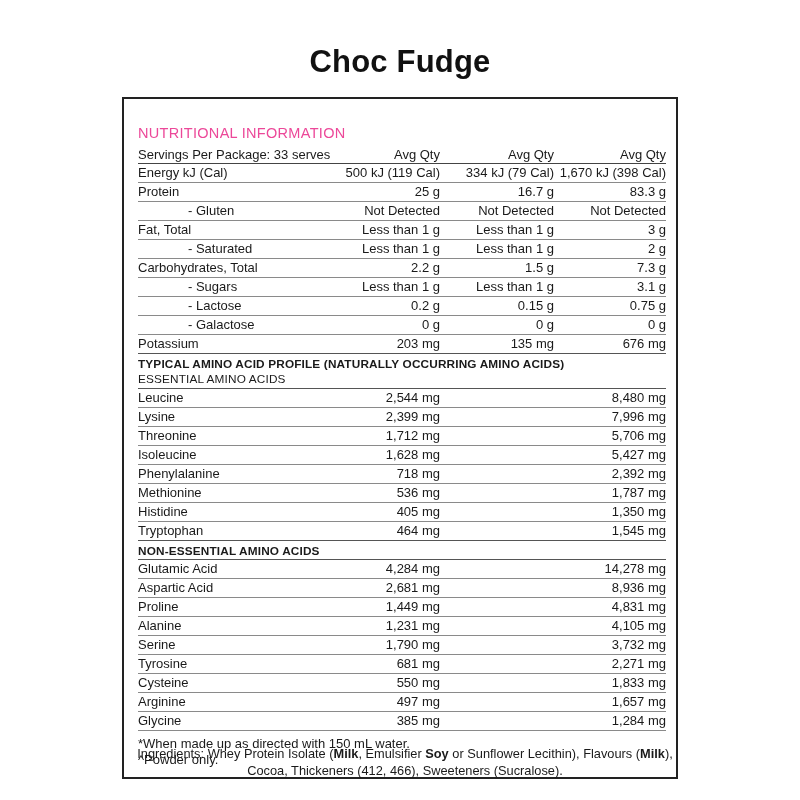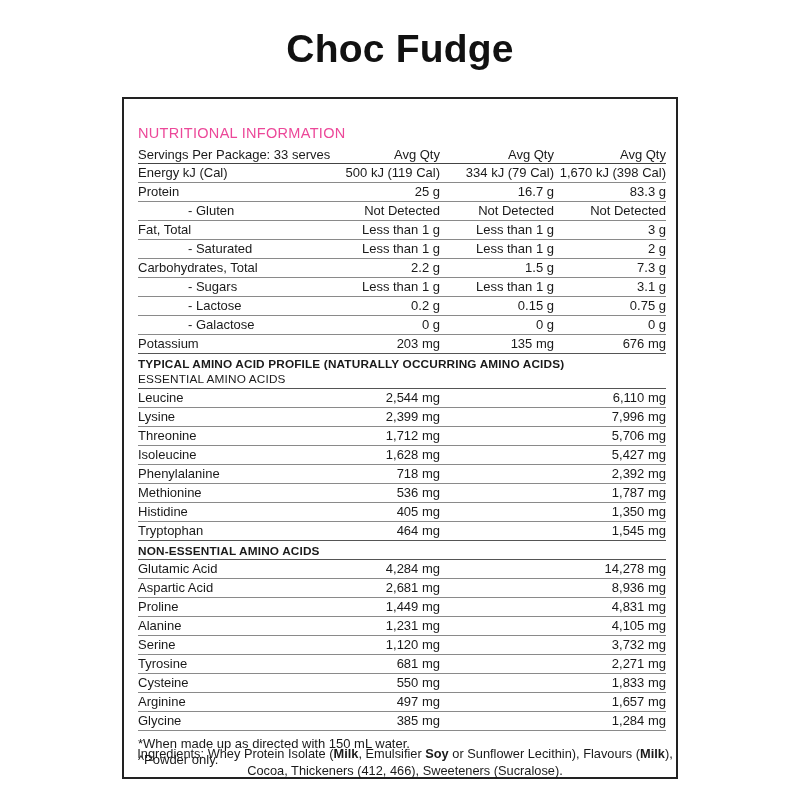--- a/index.html
+++ b/index.html
@@ -11,25 +11,25 @@
     width: 800px;
     height: 800px;
     font-family: "Liberation Sans", sans-serif;
     color: #1a1a1a;
     position: relative;
     overflow: hidden;
   }
 
   #page-title {
     text-align: center;
-    font-size: 39px;
+    font-size: 31px;
     font-weight: bold;
     letter-spacing: 0.2px;
     margin: 0;
-    padding-top: 27px;
+    padding-top: 44px;
     color: #111111;
   }
 
   #panel {
     position: absolute;
     left: 122px;
     top: 97px;
     width: 556px;
     border: 2px solid #222222;
     box-sizing: border-box;
@@ -199,21 +199,21 @@
         <tr class="section rule-med">
           <td colspan="4">TYPICAL AMINO ACID PROFILE (NATURALLY OCCURRING AMINO ACIDS)</td>
         </tr>
         <tr class="section-2">
           <td colspan="4">ESSENTIAL AMINO ACIDS</td>
         </tr>
         <tr class="rule-med">
           <td>Leucine</td>
           <td class="val">2,544 mg</td>
           <td class="val"></td>
-          <td class="val">6,110 mg</td>
+          <td class="val">8,480 mg</td>
         </tr>
         <tr class="rule-thin">
           <td>Lysine</td>
           <td class="val">2,399 mg</td>
           <td class="val"></td>
           <td class="val">7,996 mg</td>
         </tr>
         <tr class="rule-thin">
           <td>Threonine</td>
           <td class="val">1,712 mg</td>
@@ -272,21 +272,21 @@
           <td class="val">4,831 mg</td>
         </tr>
         <tr class="rule-thin">
           <td>Alanine</td>
           <td class="val">1,231 mg</td>
           <td class="val"></td>
           <td class="val">4,105 mg</td>
         </tr>
         <tr class="rule-thin">
           <td>Serine</td>
-          <td class="val">1,120 mg</td>
+          <td class="val">1,790 mg</td>
           <td class="val"></td>
           <td class="val">3,732 mg</td>
         </tr>
         <tr class="rule-thin">
           <td>Tyrosine</td>
           <td class="val">681 mg</td>
           <td class="val"></td>
           <td class="val">2,271 mg</td>
         </tr>
         <tr class="rule-thin">

